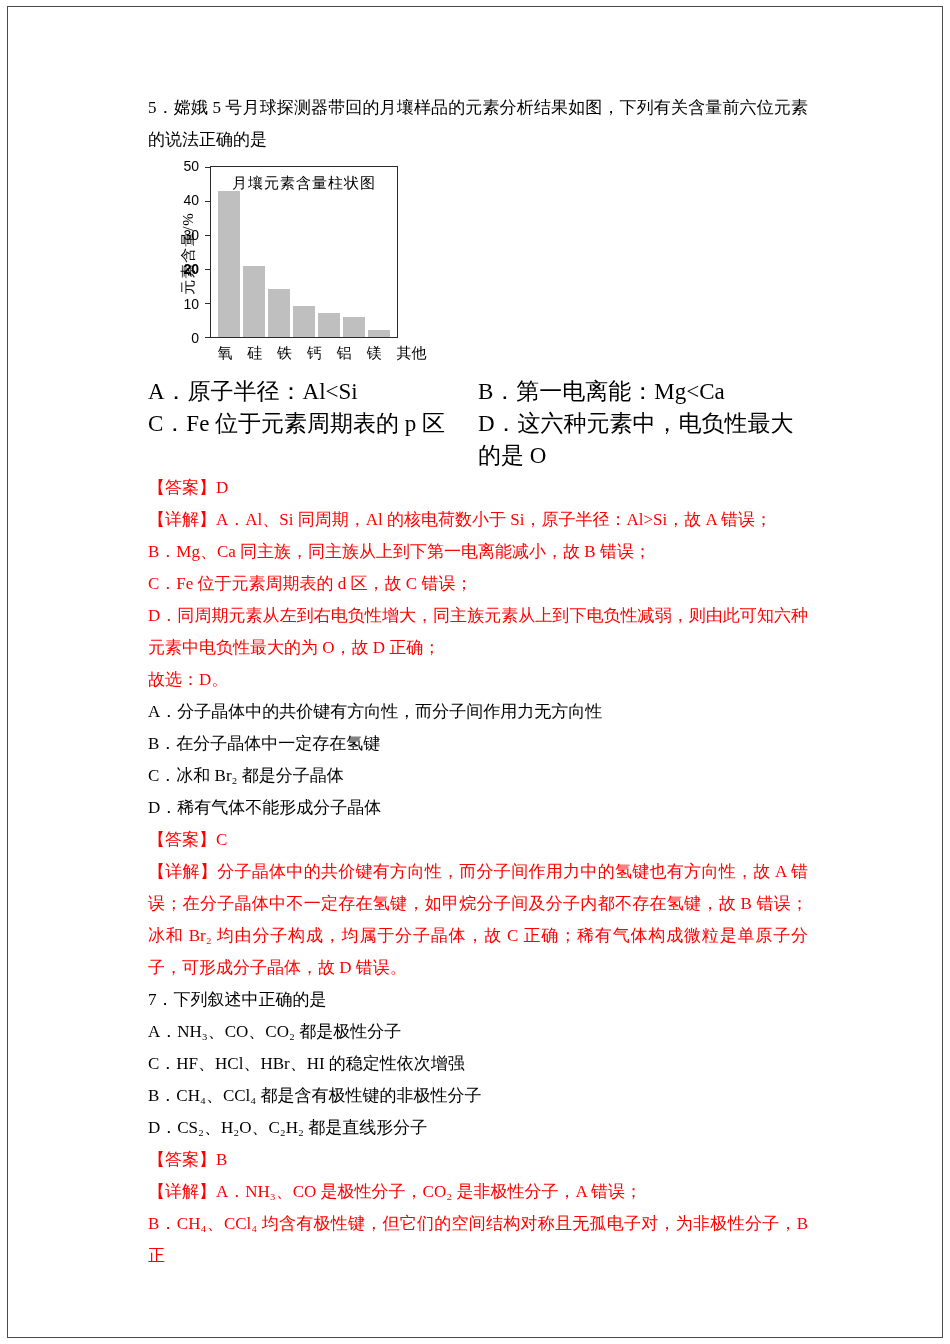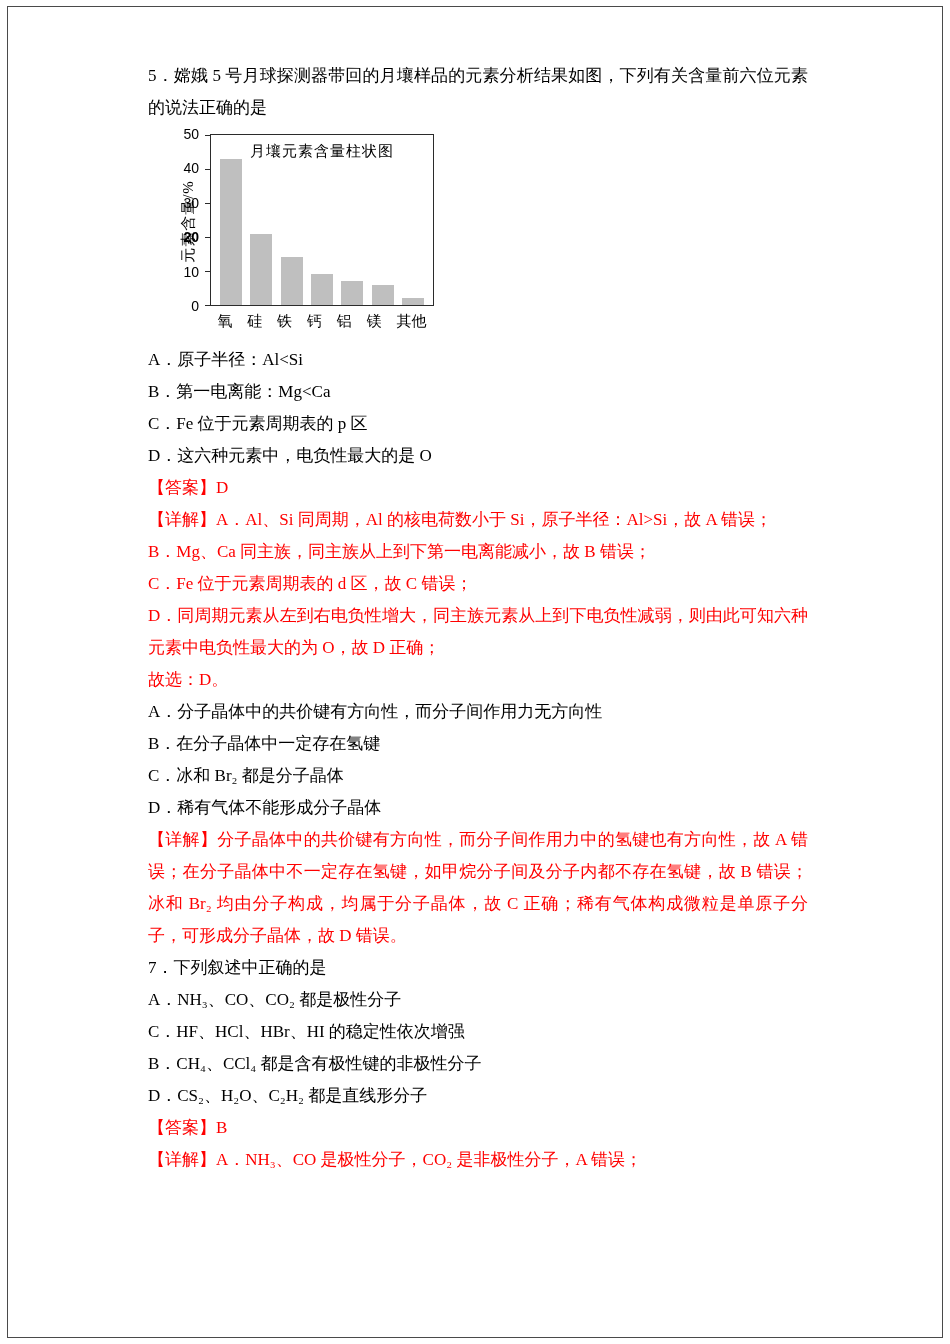--- a/index.html
+++ b/index.html
@@ -8,49 +8,49 @@
   body {
     width: 950px; height: 1344px; position: relative; overflow: hidden;
     font-family: "Liberation Serif", "DejaVu Serif", serif;
     color: var(--ink);
   }
   .page-border {
     position: absolute; left: 7px; top: 6px; right: 7px; bottom: 6px;
     border: 1px solid var(--border); pointer-events: none;
   }
   .content {
-    position: absolute; left: 148px; top: 0; width: 660px; padding-top: 60px;
+    position: absolute; left: 148px; top: 0; width: 660px; padding-top: 92px;
   }
   .line {
     font-size: 17px; line-height: 32px; white-space: normal;
   }
   .just { text-align: justify; }
   .red { color: var(--red); }
-  .opt-row { display: flex; font-size: 17px; line-height: 32px; flex-direction: column; }
+  .opt-row { display: flex; font-size: 23px; line-height: 32px; }
   .opt-row span:first-child { width: 330px; flex: none; }
 
   
   .chart {
     position: relative; width: 450px; height: 206px; margin: 8px 0 6px 14px;
     font-family: "Liberation Serif", "DejaVu Serif", serif;
   }
   .ylabel {
     position: absolute; left: -34px; top: 80px; width: 120px; text-align: center;
     transform: rotate(-90deg); font-size: 15px; letter-spacing: 1px;
   }
   .yticks {
     position: absolute; left: 0; top: 2px; width: 44px; height: 172px;
   }
   .ytick {
     position: absolute; right: 7px; transform: translateY(50%);
     font-size: 14px; line-height: 14px;
     font-family: "Liberation Sans", "DejaVu Sans", sans-serif;
   }
   .plot {
-    position: absolute; left: 48px; top: 2px; width: 224px; height: 172px;
+    position: absolute; left: 48px; top: 2px; width: 188px; height: 172px;
     border: 1px solid #2b2b2b; background: #ffffff;
     display: flex; align-items: flex-end; justify-content: space-around;
     padding: 0 5px;
   }
   .chart-title {
     position: absolute; left: 0; top: 7px; width: 100%; text-align: center;
     font-size: 15px; letter-spacing: 1px;
   }
   .bar { width: 22px; flex: none; }
   .ytickmark {
@@ -121,23 +121,25 @@
   <p class="line red just">【详解】A．Al、Si 同周期，Al 的核电荷数小于 Si，原子半径：Al&gt;Si，故 A 错误；</p>
   <p class="line red just">B．Mg、Ca 同主族，同主族从上到下第一电离能减小，故 B 错误；</p>
   <p class="line red just">C．Fe 位于元素周期表的 d 区，故 C 错误；</p>
   <p class="line red just">D．同周期元素从左到右电负性增大，同主族元素从上到下电负性减弱，则由此可知六种元素中电负性最大的为 O，故 D 正确；</p>
   <p class="line red">故选：D。</p>
 
   <p class="line">A．分子晶体中的共价键有方向性，而分子间作用力无方向性</p>
   <p class="line">B．在分子晶体中一定存在氢键</p>
   <p class="line">C．冰和 Br₂ 都是分子晶体</p>
   <p class="line">D．稀有气体不能形成分子晶体</p>
+  <p class="line red">【答案】C</p>
   <p class="line red just">【详解】分子晶体中的共价键有方向性，而分子间作用力中的氢键也有方向性，故 A 错误；在分子晶体中不一定存在氢键，如甲烷分子间及分子内都不存在氢键，故 B 错误；冰和 Br₂ 均由分子构成，均属于分子晶体，故 C 正确；稀有气体构成微粒是单原子分子，可形成分子晶体，故 D 错误。</p>
 
   <p class="line">7．下列叙述中正确的是</p>
   <p class="line">A．NH₃、CO、CO₂ 都是极性分子</p>
   <p class="line">C．HF、HCl、HBr、HI 的稳定性依次增强</p>
   <p class="line">B．CH₄、CCl₄ 都是含有极性键的非极性分子</p>
   <p class="line">D．CS₂、H₂O、C₂H₂ 都是直线形分子</p>
   <p class="line red">【答案】B</p>
   <p class="line red just">【详解】A．NH₃、CO 是极性分子，CO₂ 是非极性分子，A 错误；</p>
+  <p class="line red just">B．CH₄、CCl₄ 均含有极性键，但它们的空间结构对称且无孤电子对，为非极性分子，B 正</p>
 
 </div>
 
 </body></html>

